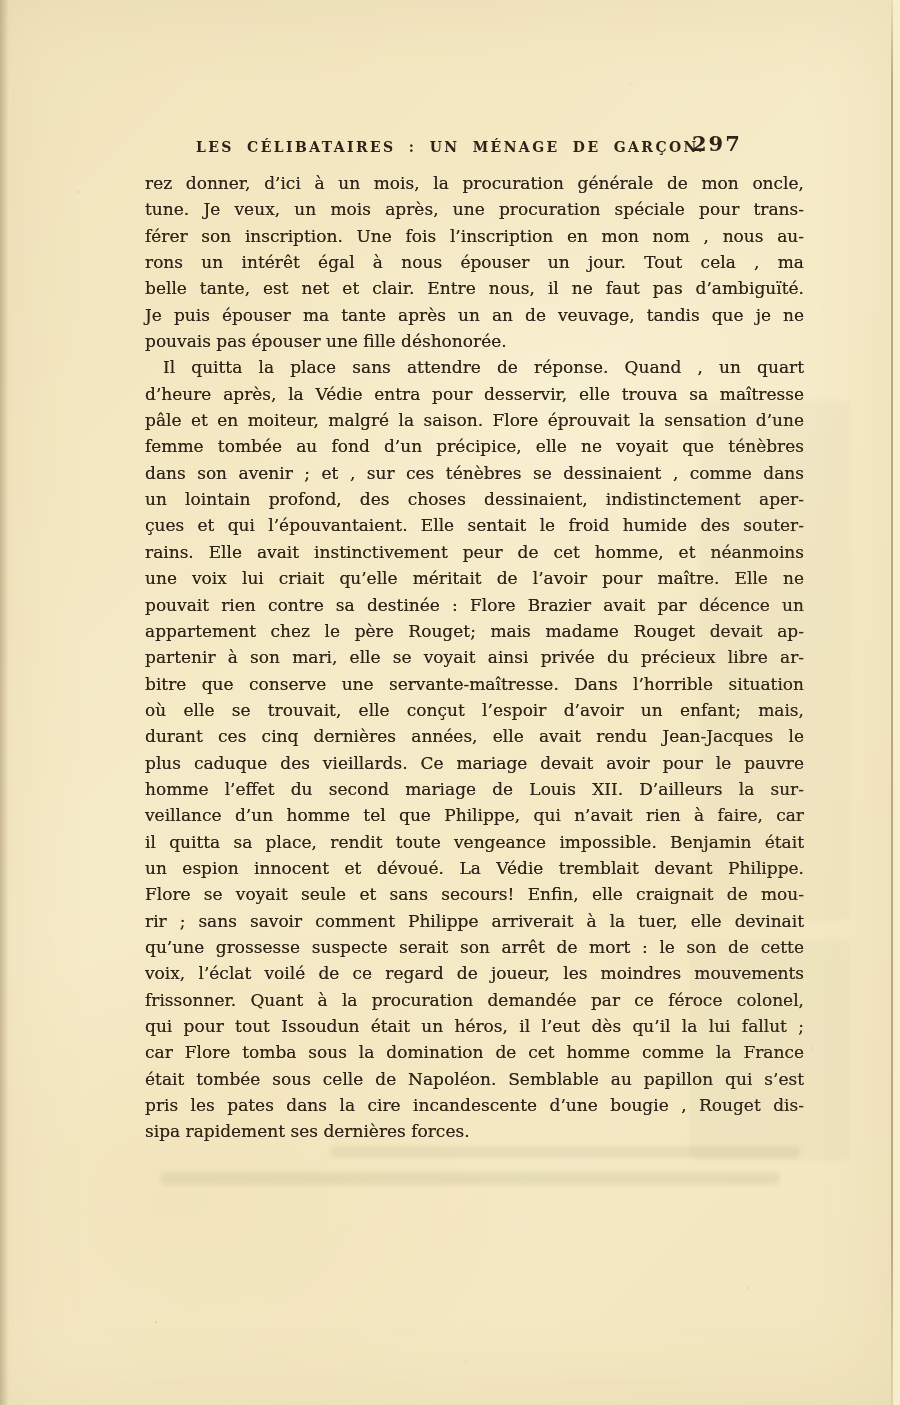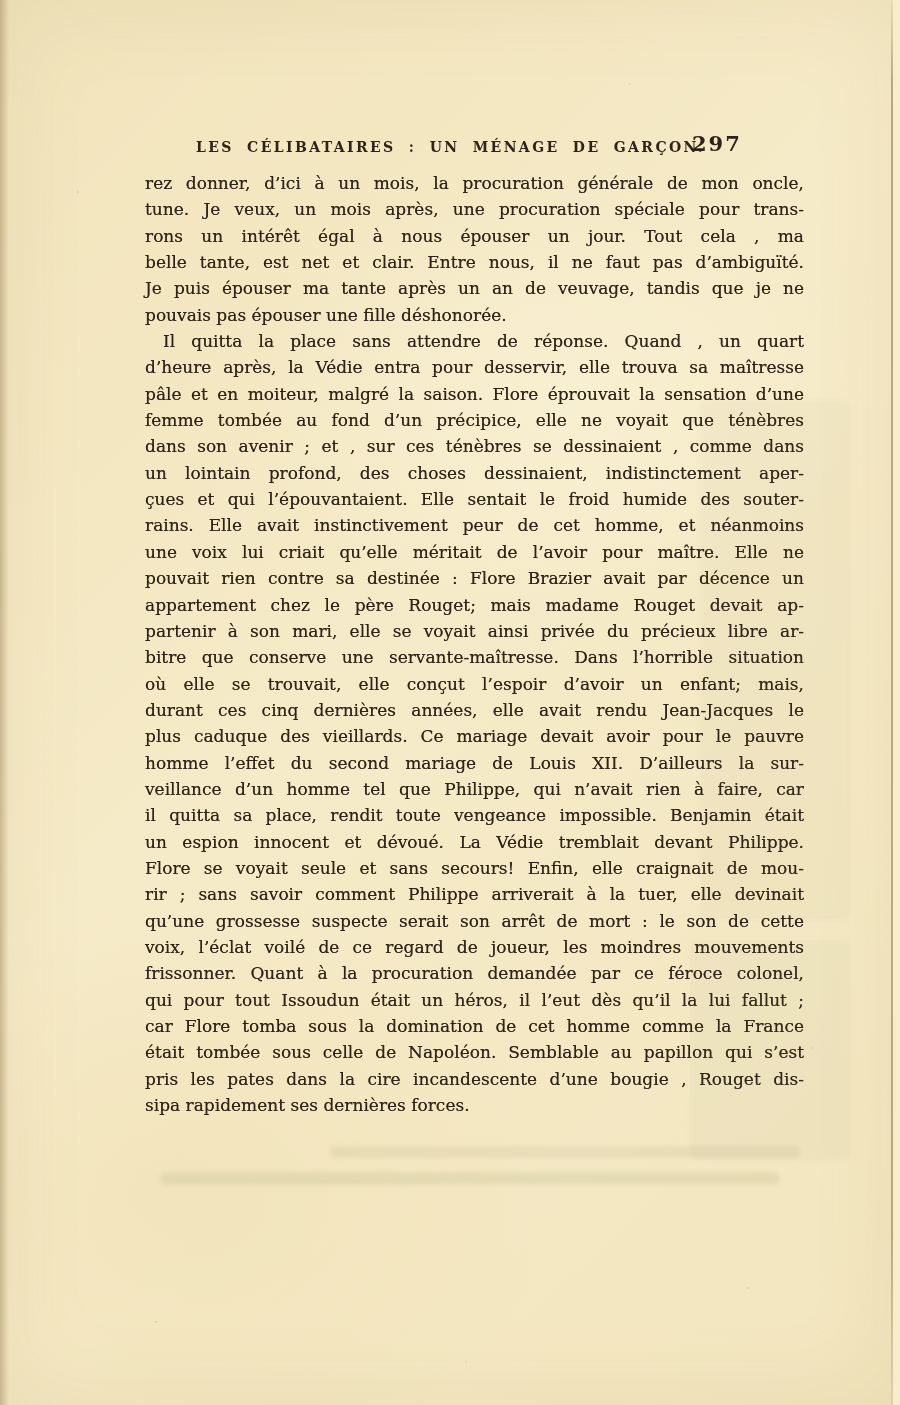--- a/index.html
+++ b/index.html
@@ -118,20 +118,21 @@
 
   <div class="running-head">
     <span class="head-title">LES CÉLIBATAIRES : UN MÉNAGE DE GARÇON.</span>
     <span class="head-folio">297</span>
   </div>
 
   <div class="text-block">
     <div class="paragraph">
       <div class="line">rez donner, d’ici à un mois, la procuration générale de mon oncle,</div>
       <div class="line">tune. Je veux, un mois après, une procuration spéciale pour trans-</div>
+      <div class="line">férer son inscription. Une fois l’inscription en mon nom , nous au-</div>
       <div class="line">rons un intérêt égal à nous épouser un jour. Tout cela , ma</div>
       <div class="line">belle tante, est net et clair. Entre nous, il ne faut pas d’ambiguïté.</div>
       <div class="line">Je puis épouser ma tante après un an de veuvage, tandis que je ne</div>
       <div class="line end">pouvais pas épouser une fille déshonorée.</div>
     </div>
     <div class="paragraph">
       <div class="line indent">Il quitta la place sans attendre de réponse. Quand , un quart</div>
       <div class="line">d’heure après, la Védie entra pour desservir, elle trouva sa maîtresse</div>
       <div class="line">pâle et en moiteur, malgré la saison. Flore éprouvait la sensation d’une</div>
       <div class="line">femme tombée au fond d’un précipice, elle ne voyait que ténèbres</div>

